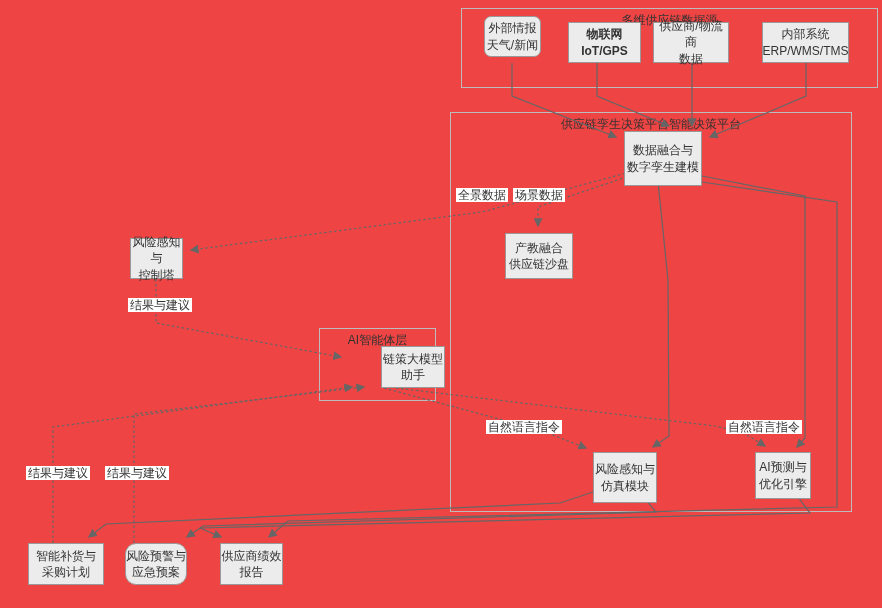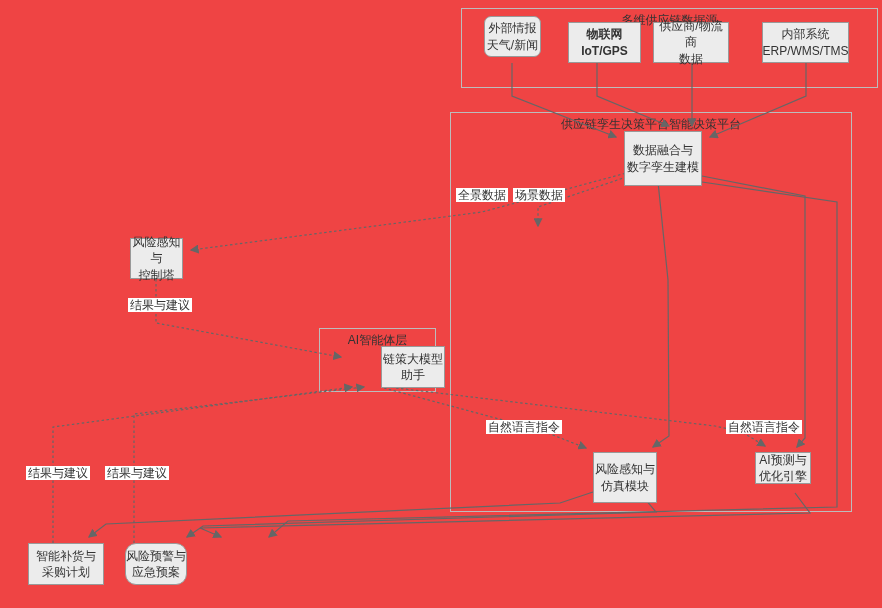--- a/index.html
+++ b/index.html
@@ -18,21 +18,21 @@
 <body>
 
 <div id="stage">
 
   <div class="container" style="left:461px;top:8px;width:417px;height:80px;">
     <div class="container-title">多维供应链数据源</div>
   </div>
   <div class="container" style="left:450px;top:112px;width:402px;height:400px;">
     <div class="container-title">供应链孪生决策平台智能决策平台</div>
   </div>
-  <div class="container" style="left:319px;top:328px;width:117px;height:64px;">
+  <div class="container" style="left:319px;top:328px;width:117px;height:73px;">
     <div class="container-title">AI智能体层</div>
   </div>
 
   <svg id="edges" width="882" height="608" viewBox="0 0 882 608">
     <defs>
       <marker id="arrow" viewBox="0 0 10 10" refX="8.5" refY="5" markerWidth="7.5" markerHeight="7.5" orient="auto-start-reverse">
         <path d="M0,0 L10,5 L0,10 z" fill="#666666"></path>
       </marker>
     </defs>
     <g fill="none" stroke="#666666" stroke-width="1.2">
@@ -63,30 +63,34 @@
   <div class="node" style="left:484px;top:16px;width:57px;height:41px;border-radius:7px;">外部情报
 天气/新闻</div>
   <div class="node" style="left:568px;top:22px;width:73px;height:41px;font-weight:bold;">物联网
 IoT/GPS</div>
   <div class="node" style="left:653px;top:22px;width:76px;height:41px;">供应商/物流商
 数据</div>
   <div class="node" style="left:762px;top:22px;width:87px;height:41px;">内部系统
 ERP/WMS/TMS</div>
   <div class="node" style="left:624px;top:131px;width:78px;height:55px;">数据融合与
 数字孪生建模</div>
+  <div class="node" style="left:505px;top:233px;width:68px;height:46px;">产教融合
+供应链沙盘</div>
   <div class="node" style="left:593px;top:452px;width:64px;height:51px;">风险感知与
 仿真模块</div>
-  <div class="node" style="left:755px;top:452px;width:56px;height:32px;">AI预测与
+  <div class="node" style="left:755px;top:452px;width:56px;height:47px;">AI预测与
 优化引擎</div>
   <div class="node" style="left:130px;top:238px;width:53px;height:41px;">风险感知与
 控制塔</div>
   <div class="node" style="left:28px;top:543px;width:76px;height:42px;">智能补货与
 采购计划</div>
   <div class="node" style="left:125px;top:543px;width:62px;height:42px;border-radius:11px;">风险预警与
 应急预案</div>
+  <div class="node" style="left:220px;top:543px;width:63px;height:42px;">供应商绩效
+报告</div>
   <div class="node" style="left:348px;top:346px;width:64px;height:42px;margin-left:33px;">链策大模型
 助手</div>
 
   <div class="edge-label" style="left:456px;top:188px;">全景数据</div>
   <div class="edge-label" style="left:513px;top:188px;">场景数据</div>
   <div class="edge-label" style="left:128px;top:298px;">结果与建议</div>
   <div class="edge-label" style="left:26px;top:466px;">结果与建议</div>
   <div class="edge-label" style="left:105px;top:466px;">结果与建议</div>
   <div class="edge-label" style="left:486px;top:420px;">自然语言指令</div>
   <div class="edge-label" style="left:726px;top:420px;">自然语言指令</div>

